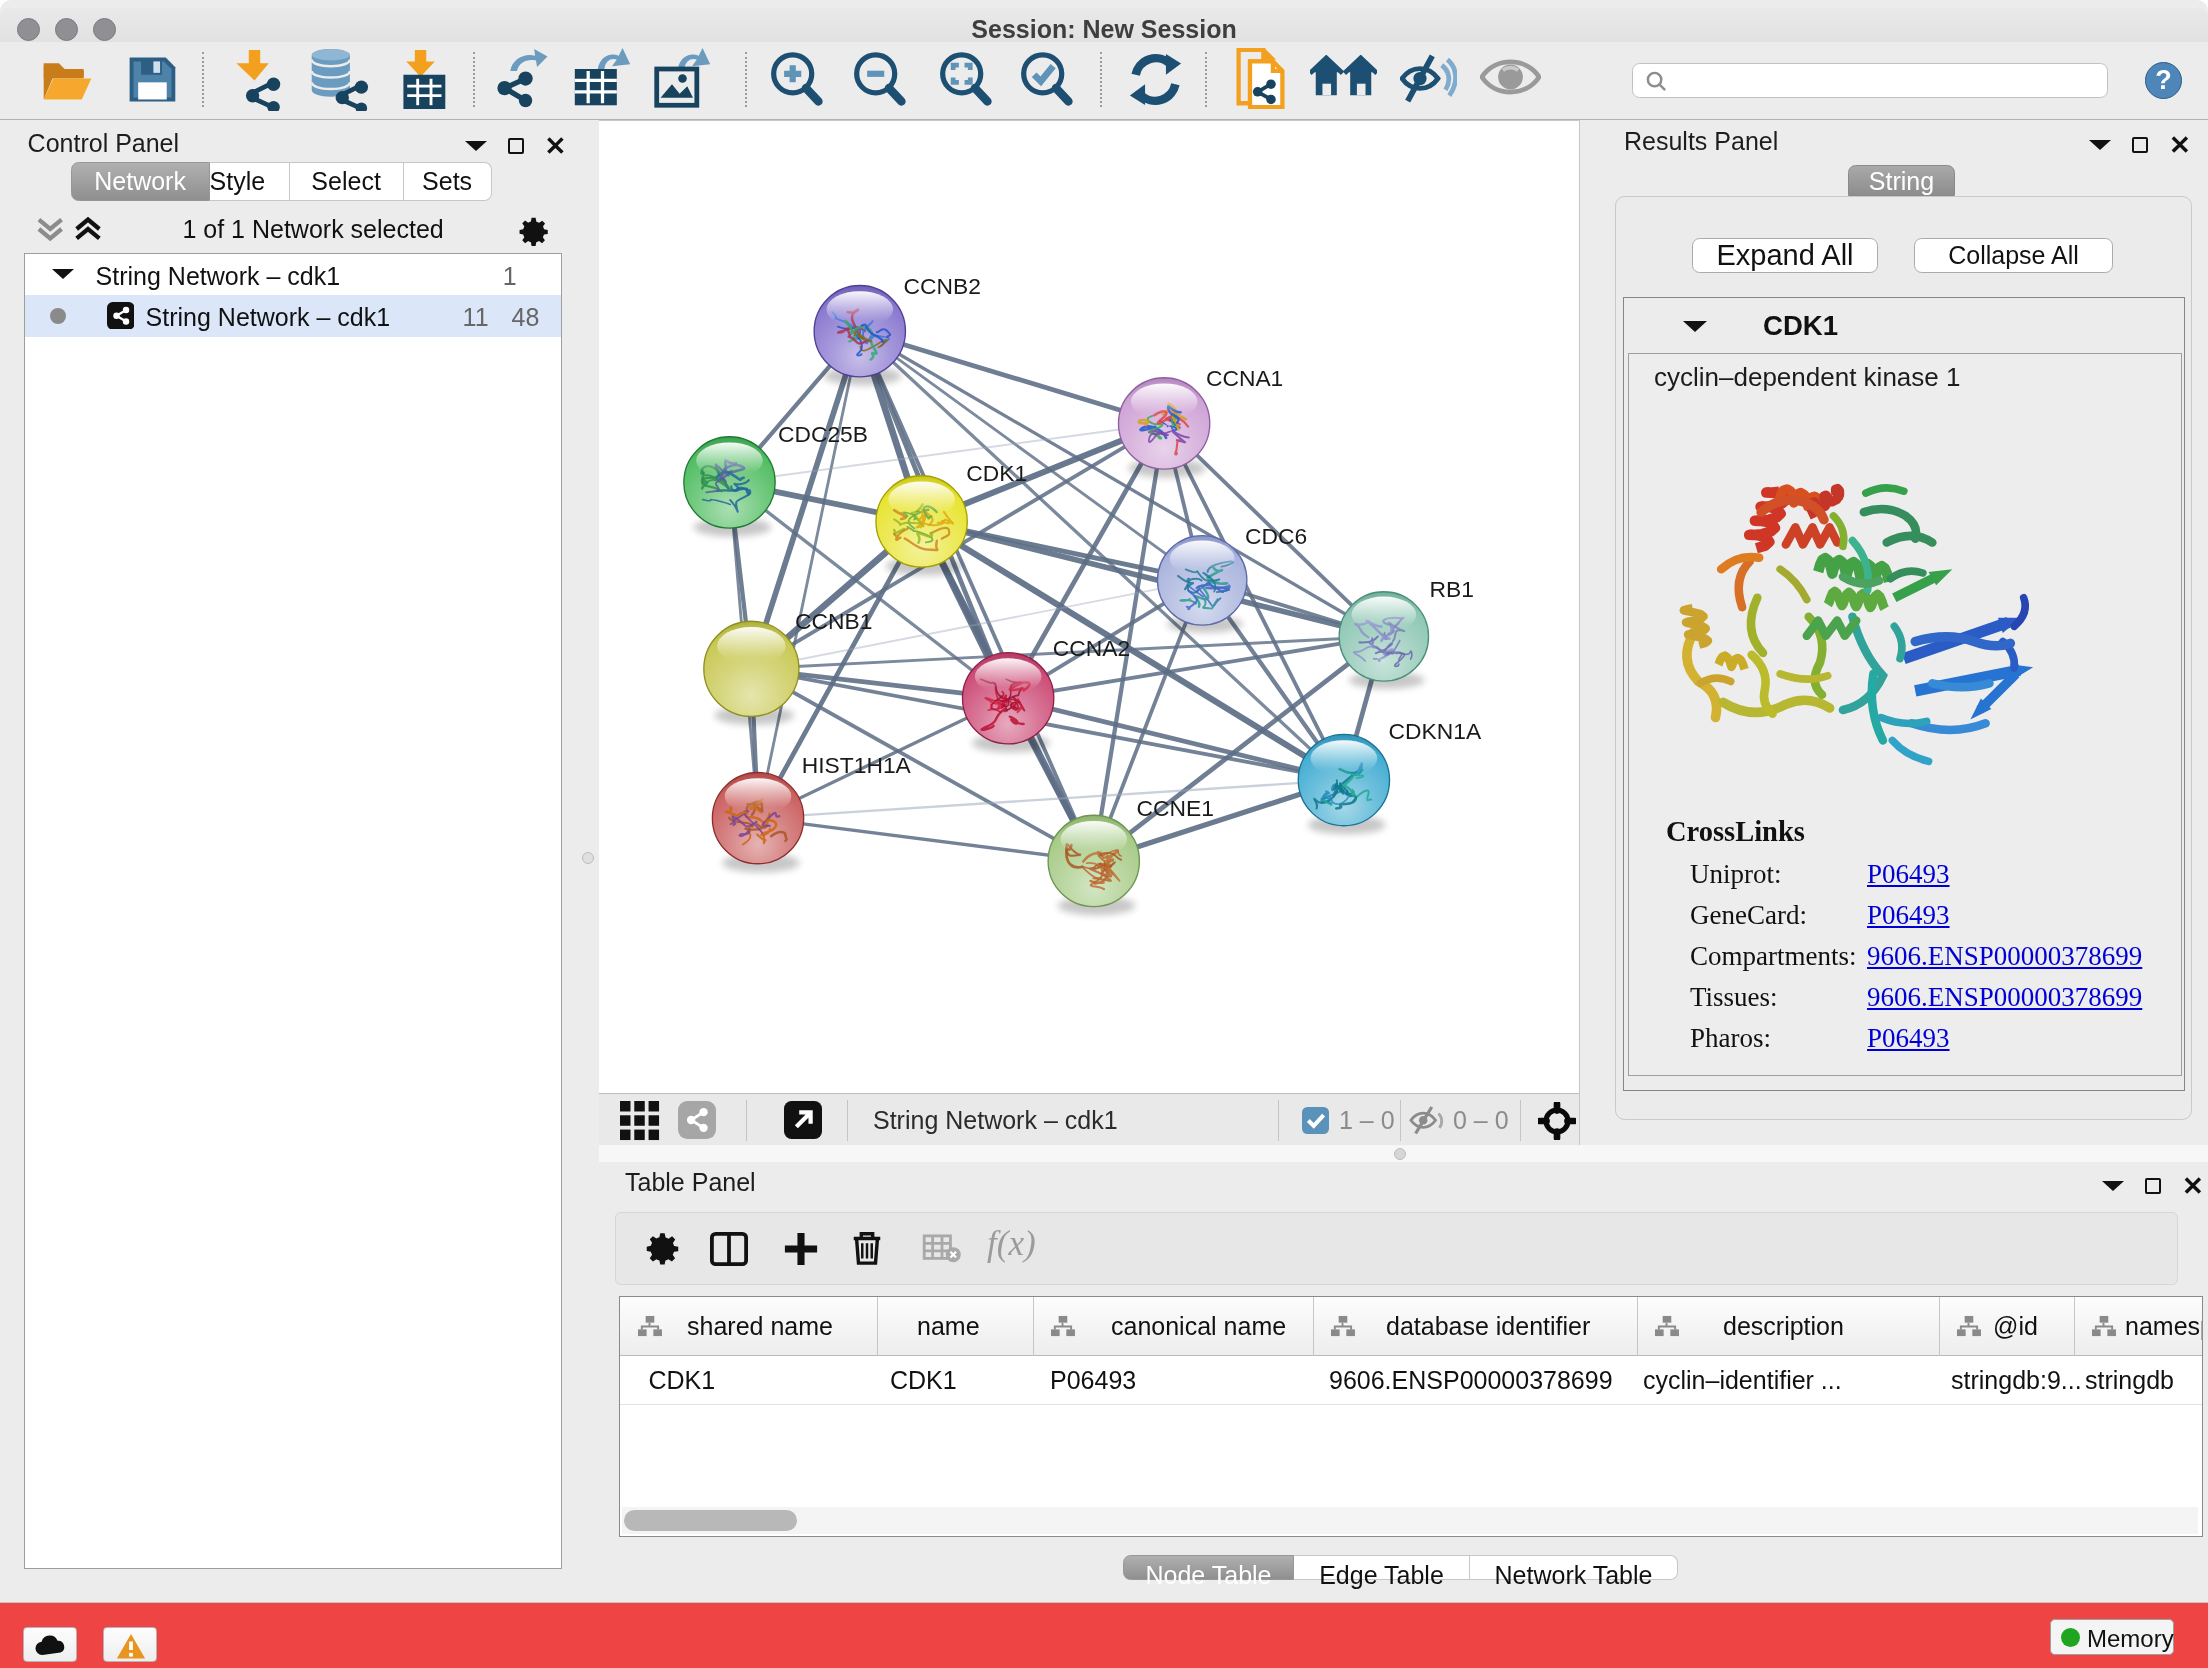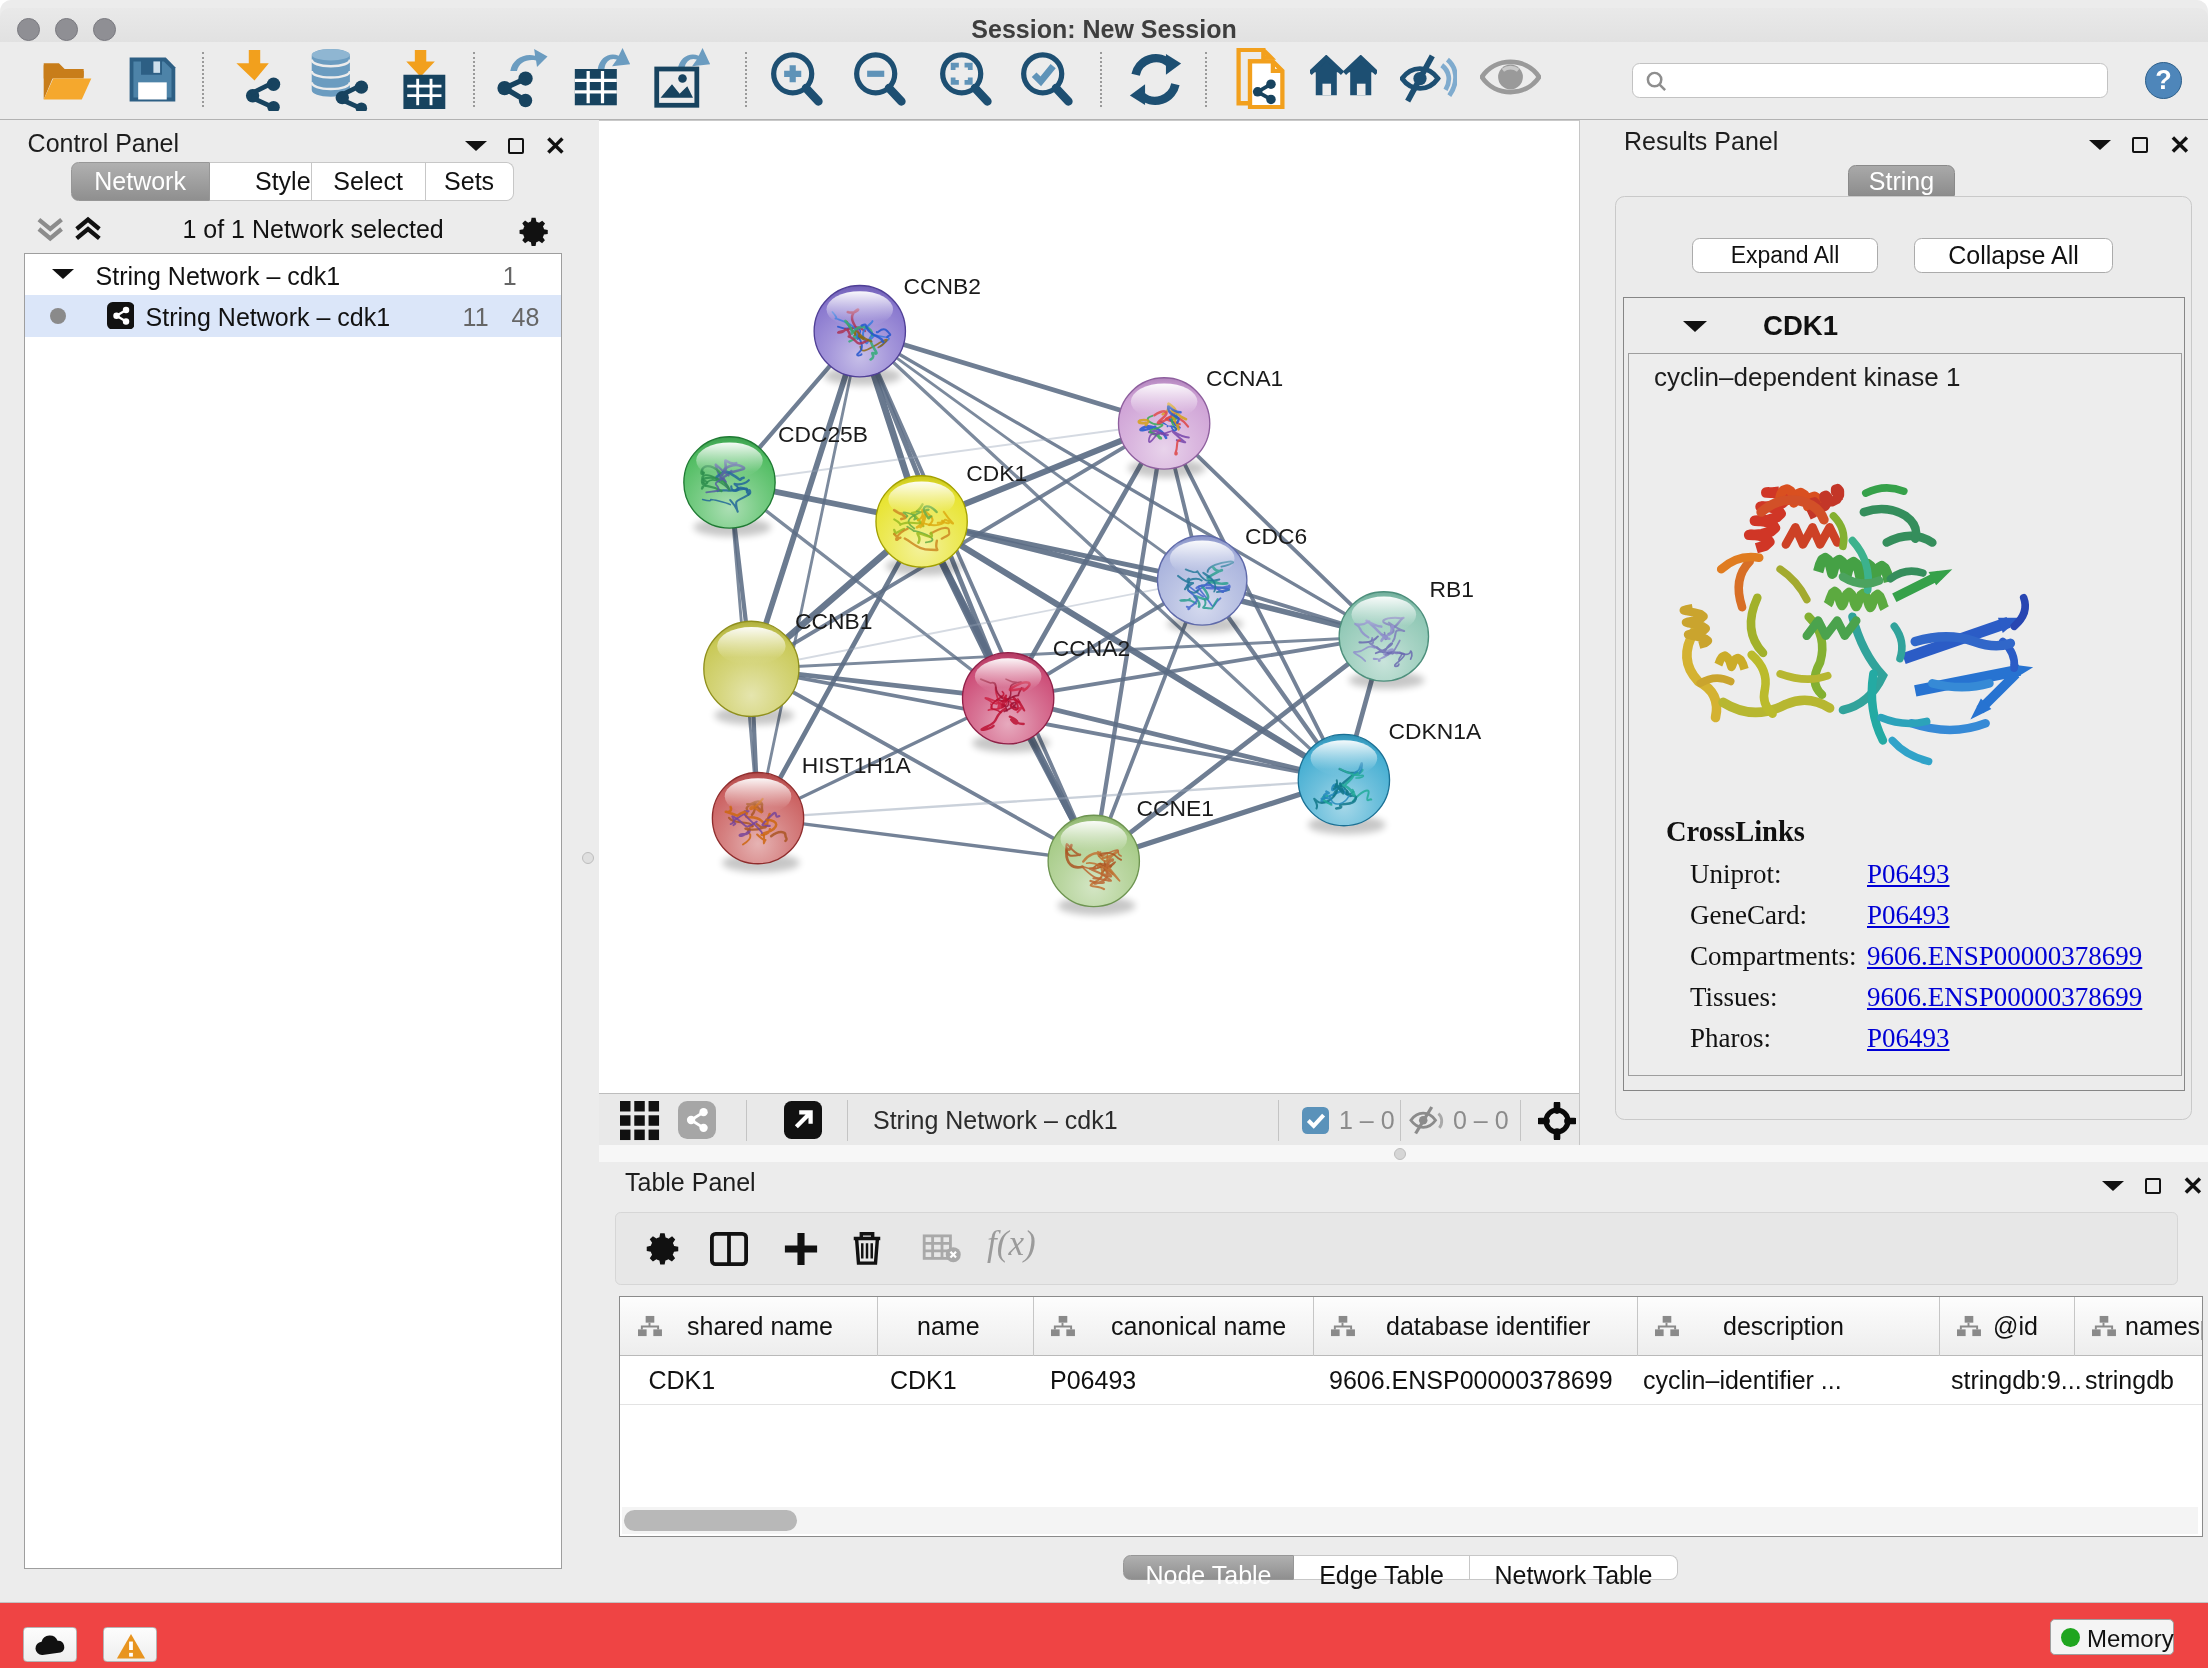--- a/index.html
+++ b/index.html
@@ -189,21 +189,21 @@
 <div class="abs" style="left:7.6px;top:120px;width:573px;height:1486px;background:#ececec;">
   <div class="panel-title abs" style="left:20px;top:8.6px;">Control Panel</div>
   <div class="ctl" style="left:457px;top:13.3px;">
     <div class="tri-d"></div>
       <div class="float-sq"></div>
       <div class="close-x">✕</div>
   </div>
 
   <div class="abs" style="left:63px;top:42px;height:39px;display:flex;font-size:25px;">
     <div style="width:139px;background:linear-gradient(#b0b0b0,#8f8f8f);border:1px solid #979797;border-radius:7.6px 0 0 7.6px;color:#fff;text-align:center;line-height:37px;">Network</div>
-    <div style="width:102px;background:#fff;border:1px solid #c7c7c7;border-left:none;color:#111;text-align:right;line-height:37px;">Style</div>
+    <div style="width:80px;background:#fff;border:1px solid #c7c7c7;border-left:none;color:#111;text-align:left;line-height:37px;">Style</div>
     <div style="width:114px;background:#fff;border:1px solid #c7c7c7;border-left:none;color:#111;text-align:center;line-height:37px;">Select</div>
     <div style="width:88px;background:#fff;border:1px solid #c7c7c7;border-left:none;border-radius:0 7.6px 7.6px 0;color:#111;text-align:center;line-height:37px;">Sets</div>
   </div>
 
   <svg class="abs" style="left:27px;top:92px;" width="72" height="34" viewBox="0 0 76 36">
     <g stroke="#8c8c8c" stroke-width="4.5" fill="none">
         <path d="M4 8 l12 10 12 -10 M4 18 l12 10 12 -10"></path>
       </g>
     <g stroke="#111" stroke-width="4.5" fill="none">
         <path d="M44 18 l12 -10 12 10 M44 28 l12 -10 12 10"></path>
@@ -678,21 +678,21 @@
 <div class="ctl" style="left:2089px;top:132px;">
   <div class="tri-d"></div>
     <div class="float-sq"></div>
     <div class="close-x">✕</div>
 </div>
 
 <div class="abs" style="left:1615px;top:196px;width:577px;height:924px;background:#ebebeb;border:1px solid #c9c9c9;border-radius:9.5px;"></div>
 
 <div class="abs" style="left:1848px;top:165px;width:107px;height:31px;background:linear-gradient(#a9a9a9,#8d8d8d);border:1px solid #8a8a8a;border-radius:7.6px 7.6px 0 0;color:#fff;font-size:25px;text-align:center;line-height:30px;">String</div>
 
-<div class="abs" style="left:1692px;top:238px;width:186px;height:35px;background:#fff;border:1.3px solid #ababab;border-radius:7.6px;font-size:23px;color:#111;text-align:center;line-height:32px;">Expand All</div>
+<div class="abs" style="left:1692px;top:238px;width:186px;height:35px;background:#fff;border:1.3px solid #ababab;border-radius:7.6px;font-size:29px;color:#111;text-align:center;line-height:32px;">Expand All</div>
 <div class="abs" style="left:1914px;top:238px;width:199px;height:35px;background:#fff;border:1.3px solid #ababab;border-radius:7.6px;font-size:25px;color:#111;text-align:center;line-height:32px;">Collapse All</div>
 
 <div class="abs" style="left:1623px;top:297px;width:562px;height:794px;background:#ececec;border:1.7px solid #868686;"></div>
 
 <div class="tri-d abs" style="left:1683px;top:321px;border-left-width:12.4px;border-right-width:12.4px;border-top-width:11.4px;"></div>
 <div class="abs" style="left:1763px;top:310px;font-size:27.6px;font-weight:bold;color:#111;">CDK1</div>
 
 <div class="abs" style="left:1628px;top:353px;width:554px;height:723px;background:#ededed;border:1.3px solid #9e9e9e;"></div>
 <div class="abs" style="left:1654px;top:362px;font-size:26px;color:#1c1c1c;">cyclin–dependent kinase 1</div>
 

